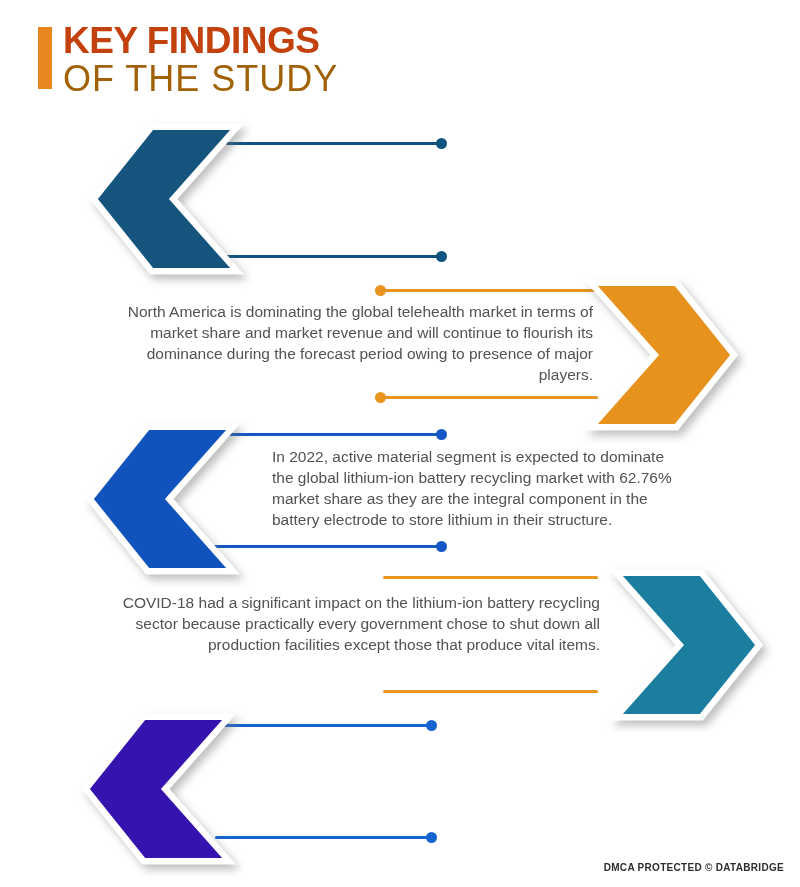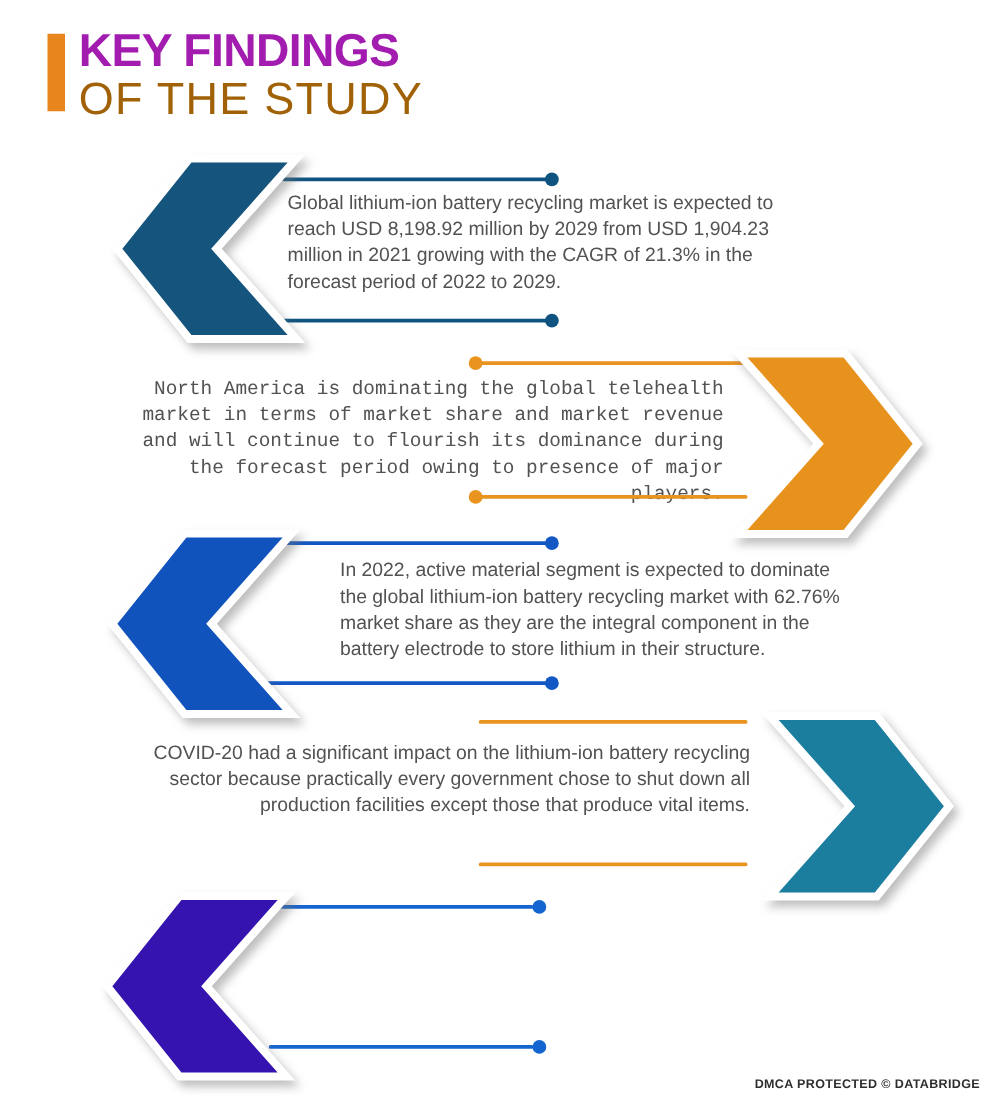--- a/index.html
+++ b/index.html
@@ -62,53 +62,52 @@
     color: #2e2e2e;
   }
 </style>
 </head>
 <body>
 
 <div class="canvas">
 
   <div class="accent-bar" style="background-color: rgb(232, 134, 29);"></div>
   <div class="title-block">
-    <div class="title-line1" style="color: #a21caf;">KEY FINDINGS</div>
+    <div class="title-line1" style="color: #c2410c;">KEY FINDINGS</div>
     <div class="title-line2" style="color: #a16207;">OF THE STUDY</div>
   </div>
 
   <div class="cline" style="left: 226px; top: 142px; width: 213px; background-color: rgb(15, 84, 128);"></div>
   <div class="cdot" style="left: 436px; top: 138px; background-color: rgb(15, 84, 128);"></div>
-  <div class="finding-text" style="left:230px; top:152px; width:402px;">Global lithium-ion battery recycling market is expected to reach USD 8,198.92 million by 2029 from USD 1,904.23 million in 2021 growing with the CAGR of 21.3% in the forecast period of 2022 to 2029.</div>
   <div class="cline" style="left: 226px; top: 255px; width: 213px; background-color: rgb(15, 84, 128);"></div>
   <div class="cdot" style="left: 436px; top: 251px; background-color: rgb(15, 84, 128);"></div>
   <svg class="chevron chev-shadow" style="left:90px; top:124px;" width="148" height="150" viewBox="0 0 150 152">
     <polygon points="142,6 64,6 8,76 64,146 142,146 80,76" fill="#15547D"></polygon>
   </svg>
 
   <div class="cline" style="left: 383px; top: 289px; width: 215px; background-color: rgb(232, 148, 31);"></div>
   <div class="cdot" style="left: 375px; top: 285px; background-color: rgb(232, 148, 31);"></div>
-  <div class="finding-text ta-right" style="left:82px; top:301px; width:497px;font-family:Liberation Mono, monospace;">North America is dominating the global telehealth market in terms of market share and market revenue and will continue to flourish its dominance during the forecast period owing to presence of major players.</div>
+  <div class="finding-text ta-right" style="left:96px; top:301px; width:497px;">North America is dominating the global telehealth market in terms of market share and market revenue and will continue to flourish its dominance during the forecast period owing to presence of major players.</div>
   <div class="cline" style="left: 383px; top: 396px; width: 215px; background-color: rgb(232, 148, 31);"></div>
   <div class="cdot" style="left: 375px; top: 392px; background-color: rgb(232, 148, 31);"></div>
   <svg class="chevron chev-shadow" style="left:590px; top:280px;" width="148" height="150" viewBox="0 0 150 152">
     <polygon points="8,6 86,6 142,76 86,146 8,146 70,76" fill="#E8921E"></polygon>
   </svg>
 
   <div class="cline" style="left: 204px; top: 433px; width: 234px; background-color: rgb(18, 87, 196);"></div>
   <div class="cdot" style="left: 436px; top: 429px; background-color: rgb(18, 87, 196);"></div>
   <div class="finding-text" style="left:230px; top:446px; width:410px;margin-left:42px;">In 2022, active material segment is expected to dominate the global lithium-ion battery recycling market with 62.76% market share as they are the integral component in the battery electrode to store lithium in their structure.</div>
   <div class="cline" style="left: 204px; top: 545px; width: 234px; background-color: rgb(18, 87, 196);"></div>
   <div class="cdot" style="left: 436px; top: 541px; background-color: rgb(18, 87, 196);"></div>
   <svg class="chevron chev-shadow" style="left:86px; top:424px;" width="148" height="150" viewBox="0 0 150 152">
     <polygon points="142,6 64,6 8,76 64,146 142,146 80,76" fill="#1153BC"></polygon>
   </svg>
 
   <div class="cline" style="left: 383px; top: 576px; width: 215px; background-color: rgb(232, 148, 31);"></div>
-  <div class="finding-text ta-right" style="left:82px; top:592px; width:518px;">COVID-20 had a significant impact on the lithium-ion battery recycling sector because practically every government chose to shut down all production facilities except those that produce vital items.</div>
+  <div class="finding-text ta-right" style="left:82px; top:592px; width:518px;">COVID-18 had a significant impact on the lithium-ion battery recycling sector because practically every government chose to shut down all production facilities except those that produce vital items.</div>
   <div class="cline" style="left: 383px; top: 690px; width: 215px; background-color: rgb(232, 148, 31);"></div>
   <svg class="chevron chev-shadow" style="left:615px; top:570px;" width="148" height="150" viewBox="0 0 150 152">
     <polygon points="8,6 86,6 142,76 86,146 8,146 70,76" fill="#1C7E9F"></polygon>
   </svg>
 
   <div class="cline" style="left: 215px; top: 724px; width: 212px; background-color: rgb(21, 101, 208);"></div>
   <div class="cdot" style="left: 426px; top: 720px; background-color: rgb(21, 101, 208);"></div>
   <div class="cline" style="left: 215px; top: 836px; width: 212px; background-color: rgb(21, 101, 208);"></div>
   <div class="cdot" style="left: 426px; top: 832px; background-color: rgb(21, 101, 208);"></div>
   <svg class="chevron chev-shadow" style="left:82px; top:714px;" width="148" height="150" viewBox="0 0 150 152">

